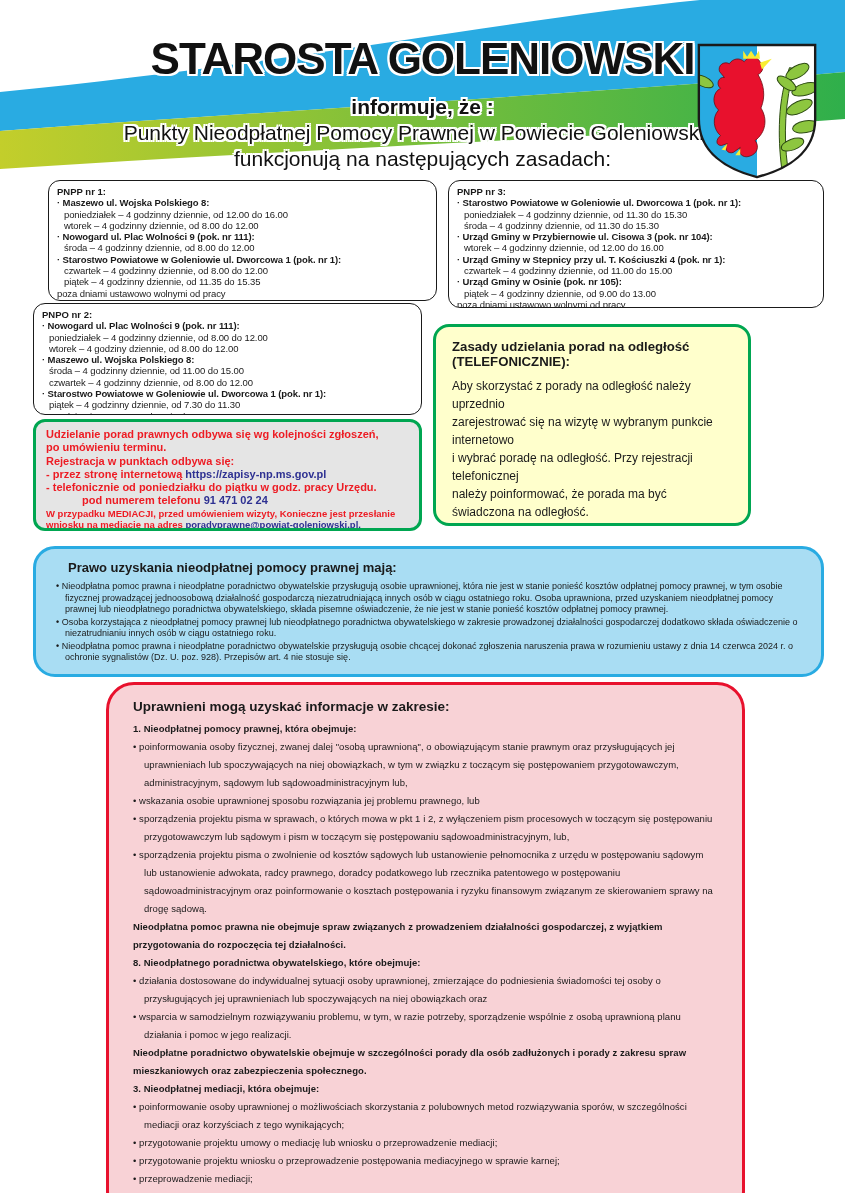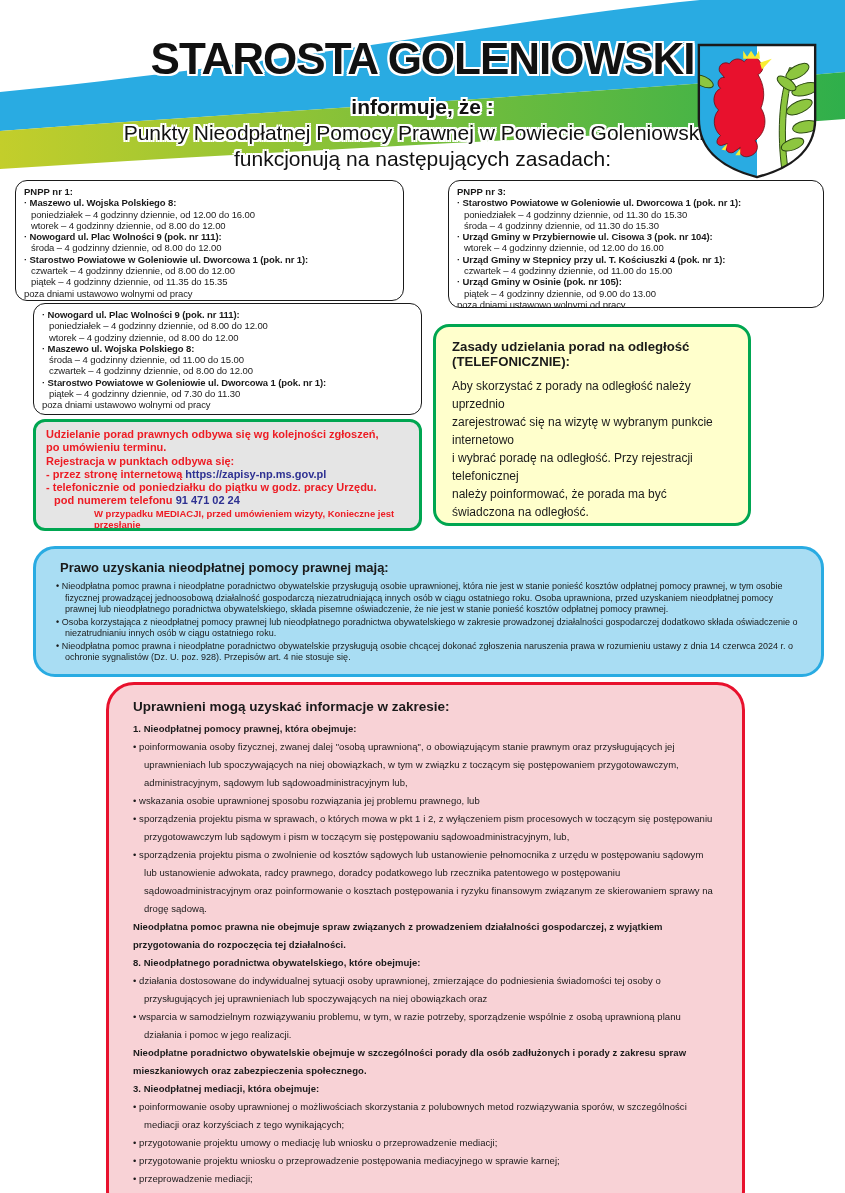--- a/index.html
+++ b/index.html
@@ -31,28 +31,28 @@
   
   .remote-box{background:#ffffcc;border:3px solid #00A651;border-radius:16px;
               padding:10px 16px;overflow:hidden;}
   .remote-title{font-size:13.2px;font-weight:bold;margin:2px 0 8px 0;}
   .remote-line{font-size:12px;line-height:18px;white-space:pre-line;}
 
   
   .reg-box{background:#e5e5e5;border:3px solid #00A651;border-radius:12px;
            padding:6px 10px;overflow:hidden;color:#ED1C24;font-weight:bold;}
   .reg-line{font-size:11px;line-height:13.3px;}
-  .reg-line.ind{padding-left:8px;}
-  .reg-small{font-size:9.5px;line-height:11px;margin-left:48px;}
+  .reg-line.ind{padding-left:8px;margin-left:28px;}
+  .reg-small{font-size:9.5px;line-height:11px;}
   .lnk{color:#2E3192;}
 
   
   .rights-box{background:#a9ddf3;border:3px solid #29ABE2;border-radius:22px;
               padding:9px 20px;overflow:hidden;}
-  .rights-title{font-size:13px;font-weight:bold;margin:2px 0 6px 4px;}
+  .rights-title{font-size:13px;font-weight:bold;margin:2px 0 6px 12px;}
   .rb-item{font-size:9px;line-height:11.5px;padding-left:9px;text-indent:-9px;
            margin:1px 0;}
   .rb-item::before{content:"• ";font-weight:bold;}
 
   
   .scope-box{background:#f8d2d6;border:3.5px solid #E8112D;border-radius:28px;
              padding:12px 24px 10px 24px;overflow:hidden;}
   .scope-title{font-size:13.5px;font-weight:bold;margin:2px 0 6px 0;}
   .ri{font-size:9.5px;line-height:18px;letter-spacing:0.05px;}
   .ri.h{font-weight:bold;}
@@ -106,21 +106,21 @@
              C19,89 17,77 24,69 C17,63 18,51 26,47 C21,43 24,35 30,36
              L25,30 C23,24 29,19 35,22 C39,16 46,16 50,20 Z"></path>
     <path fill="#F9ED32" d="M66,21 L78,17 L68,28 Z"></path>
     <path fill="#F9ED32" d="M49,9 L53,15 L57,9 L61,15 L65,9 L66,17 L49,17 Z"></path>
     <path fill="#F9ED32" d="M33,103 L27,109 L31,110 Z"></path>
     <path fill="#F9ED32" d="M46,108 L41,115 L46,115 Z"></path>
   </g>
   <path d="M4,3 H122 V78 C122,112 94,129 63,137 C32,129 4,112 4,78 Z" fill="none" stroke="#1a1a1a" stroke-width="2.4"></path>
 </svg>
 
-<div class="abs point-box" style="left:15px;top:180px;width:389px;height:121px;">
+<div class="abs point-box" style="left:48px;top:180px;width:389px;height:121px;">
   <div class="pb-title">PNPP nr 1:</div>
   <div>
 
   <div class="pl loc">Maszewo ul. Wojska Polskiego 8:</div>
       <div class="pl t">poniedziałek – 4 godzinny dziennie, od 12.00 do 16.00</div>
       <div class="pl t">wtorek – 4 godzinny dziennie, od 8.00 do 12.00</div>
       <div class="pl loc">Nowogard ul. Plac Wolności 9 (pok. nr 111):</div>
       <div class="pl t">środa – 4 godzinny dziennie, od 8.00 do 12.00</div>
       <div class="pl loc">Starostwo Powiatowe w Goleniowie ul. Dworcowa 1 (pok. nr 1):</div>
       <div class="pl t">czwartek – 4 godzinny dziennie, od 8.00 do 12.00</div>
@@ -140,20 +140,21 @@
       <div class="pl t">wtorek – 4 godzinny dziennie, od 12.00 do 16.00</div>
       <div class="pl loc">Urząd Gminy w Stepnicy przy ul. T. Kościuszki 4 (pok. nr 1):</div>
       <div class="pl t">czwartek – 4 godzinny dziennie, od 11.00 do 15.00</div>
       <div class="pl loc">Urząd Gminy w Osinie (pok. nr 105):</div>
       <div class="pl t">piątek – 4 godzinny dziennie, od 9.00 do 13.00</div>
       <div class="pl f">poza dniami ustawowo wolnymi od pracy.</div>
     </div>
 </div>
 
 <div class="abs point-box" style="left:33px;top:303px;width:389px;height:112px;">
+  <div class="pb-title">PNPO nr 2:</div>
   <div>
 
   <div class="pl loc">Nowogard ul. Plac Wolności 9 (pok. nr 111):</div>
       <div class="pl t">poniedziałek – 4 godzinny dziennie, od 8.00 do 12.00</div>
       <div class="pl t">wtorek – 4 godziny dziennie, od 8.00 do 12.00</div>
       <div class="pl loc">Maszewo ul. Wojska Polskiego 8:</div>
       <div class="pl t">środa – 4 godzinny dziennie, od 11.00 do 15.00</div>
       <div class="pl t">czwartek – 4 godzinny dziennie, od 8.00 do 12.00</div>
       <div class="pl loc">Starostwo Powiatowe w Goleniowie ul. Dworcowa 1 (pok. nr 1):</div>
       <div class="pl t">piątek – 4 godzinny dziennie, od 7.30 do 11.30</div>

